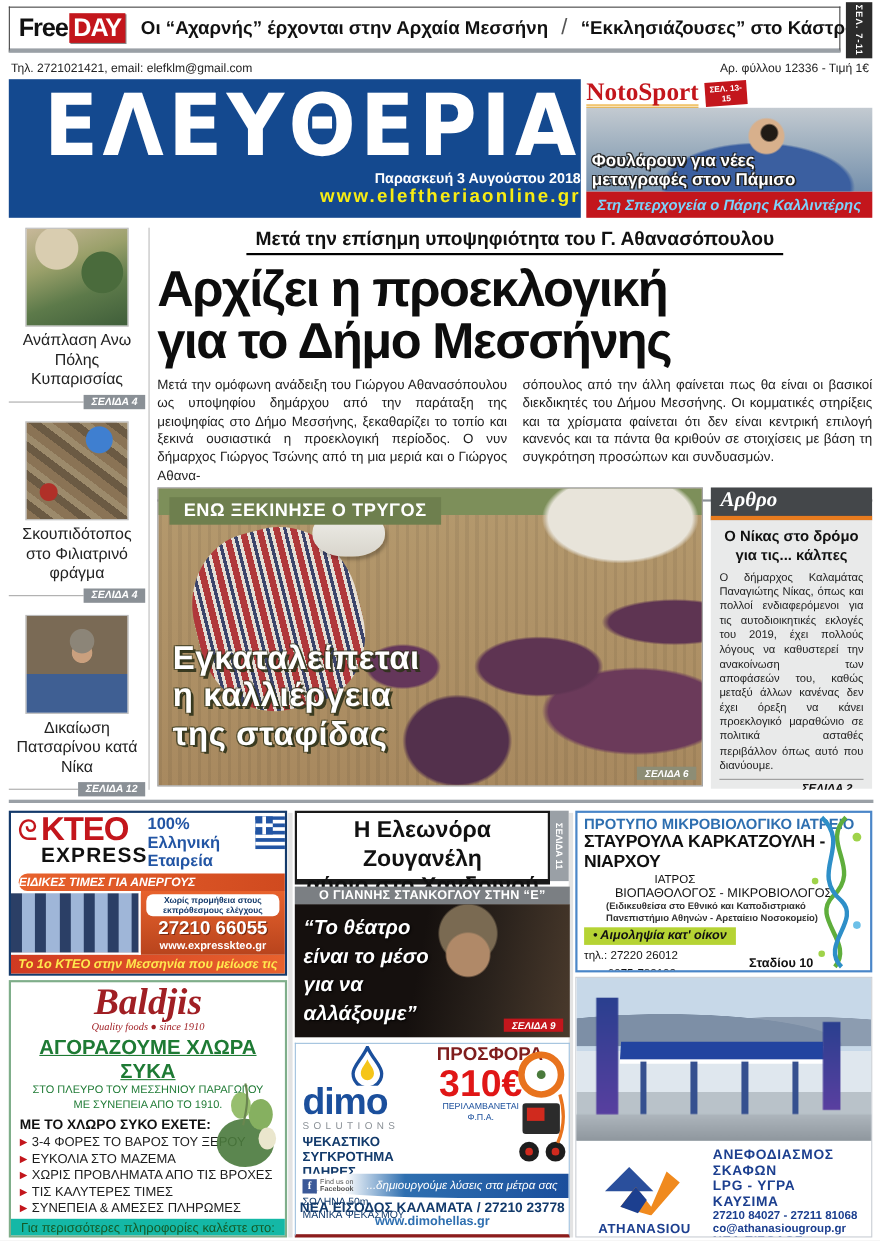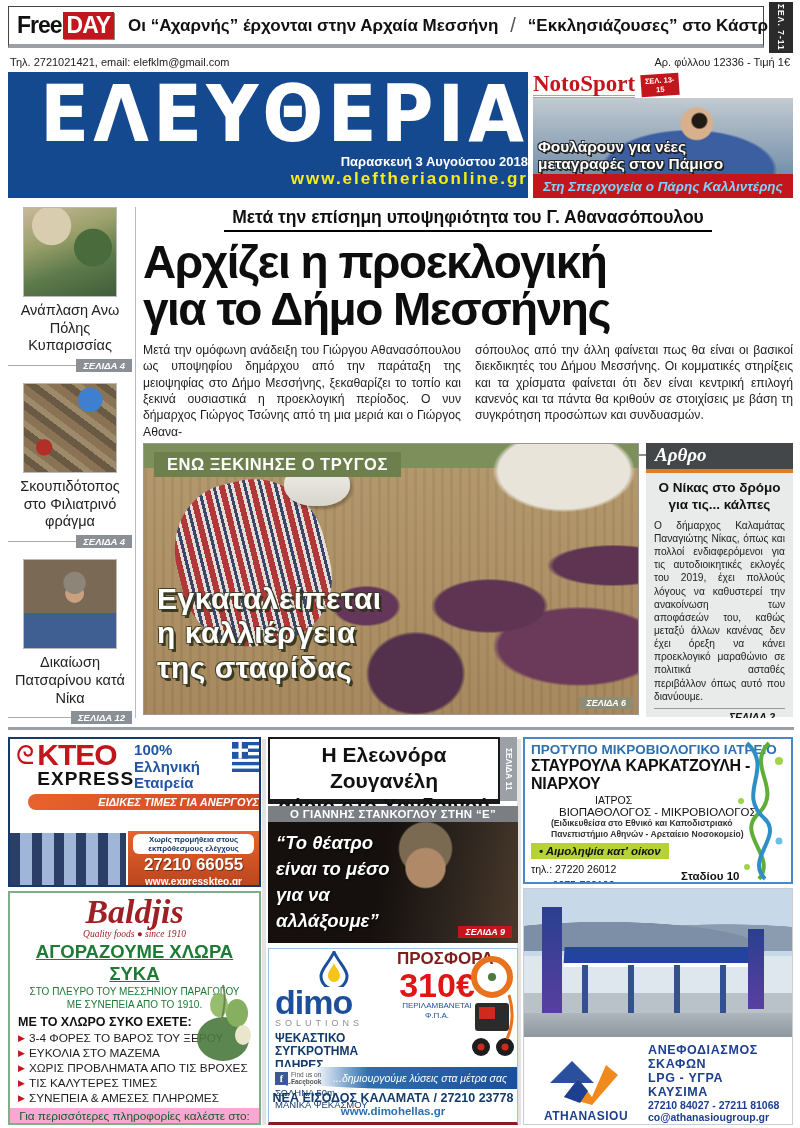--- a/index.html
+++ b/index.html
@@ -127,22 +127,22 @@
   .ad-kteo{position:absolute;left:8px;top:737px;width:253px;height:150px;border:2px solid #143a6b;box-sizing:border-box;
        background:#fff;overflow:hidden;}
   .kteo-top{display:flex;justify-content:space-between;padding:3px 6px 0;height:52px;}
   .kteo-logo{display:flex;align-items:flex-start;gap:3px;}
   .kteo-logo .sq{color:#c3161c;font-size:26px;line-height:1;}
   .kteo-red{color:#c3161c;font-size:30px;font-weight:800;line-height:.85;letter-spacing:-1px;display:block;}
   .kteo-express{color:#111;font-size:19px;font-weight:800;letter-spacing:1px;display:block;}
   .kteo-right{text-align:left;display:flex;gap:6px;}
   .kteo-claim{color:#2255a4;font-weight:800;font-size:15px;line-height:1.1;width:92px;}
   .kteo-band{background:linear-gradient(90deg,#e8622d,#d04a1f);color:#fff;font-style:italic;font-weight:bold;
-       font-size:11px;text-align:right;border-radius:9px 0 0 9px;margin-left:18px;padding:2px 0;}
-  .kteo-mid{display:flex;height:58px;background:linear-gradient(180deg,#e8622d,#b8441d);margin-top:21px;}
+       font-size:11px;text-align:left;border-radius:9px 0 0 9px;margin-left:7px;padding:2px 0;}
+  .kteo-mid{display:flex;height:58px;background:linear-gradient(180deg,#e8622d,#b8441d);}
   .kteo-building{width:47%;background:
        repeating-linear-gradient(90deg,#2b3f66 0 10px,#9fb6d8 10px 22px),
        linear-gradient(180deg,#cfe0ee,#9fb6d8);border:2px solid #fff;border-left:0;}
   .kteo-contact{width:53%;display:flex;flex-direction:column;align-items:center;justify-content:center;gap:1px;}
   .kteo-note{background:#fff;color:#143a6b;font-size:7.8px;font-weight:bold;border-radius:6px;padding:1px 4px;
        text-align:center;width:92%;box-sizing:border-box;}
   .kteo-phone{color:#fff;font-size:17px;font-weight:800;text-shadow:1px 1px 0 #7a2a10;}
   .kteo-url{color:#fff;font-size:10px;font-weight:bold;}
   .kteo-footer{background:linear-gradient(90deg,#d03a22,#e8622d);color:#ffe94e;font-weight:800;font-style:italic;
        font-size:11.5px;text-align:center;height:18px;line-height:18px;}
@@ -151,21 +151,21 @@
   .ad-baldjis{position:absolute;left:8px;top:891px;width:253px;height:234px;border:2px solid #7fae8a;box-sizing:border-box;
        background:#fff;overflow:hidden;}
   .bj-logo{text-align:center;font-family:"Liberation Serif",serif;font-style:italic;font-weight:bold;
        font-size:34px;color:#a01f24;line-height:1;margin-top:2px;}
   .bj-tag{text-align:center;font-family:"Liberation Serif",serif;font-style:italic;font-size:9.5px;color:#a01f24;}
   .bj-head{text-align:center;color:#1e7a34;font-weight:800;font-size:18.5px;text-decoration:underline;margin-top:2px;}
   .bj-sub{text-align:center;color:#1e7a34;font-size:10px;line-height:1.25;margin-top:1px;}
   .bj-listtitle{font-size:12.5px;font-weight:800;margin:4px 0 2px 8px;}
   .bj-bullet{display:flex;align-items:center;gap:4px;font-size:11.8px;margin:1px 0 1px 8px;color:#1d1d1d;}
   .bj-bullet .arrow{color:#c3161c;font-size:9px;}
-  .bj-info{background:#f9a8d4;color:#145a26;font-size:11.8px;text-align:center;margin-top:3px;padding:1px 0;}
+  .bj-info{background:#14b8a6;color:#145a26;font-size:11.8px;text-align:center;margin-top:3px;padding:1px 0;}
   .bj-phones{text-align:center;color:#c3161c;font-weight:800;font-size:14px;}
   .bj-fig{position:absolute;right:2px;top:86px;opacity:.9;}
 
   
   .ad-zoug{position:absolute;left:268px;top:737px;width:228px;height:57px;border:2px solid #1a1a1a;
        border-bottom-width:5px;background:#fff;text-align:center;font-size:21px;font-weight:800;line-height:1.22;
        padding-top:3px;box-sizing:content-box;}
   .zoug-badge{position:absolute;left:500px;top:737px;width:17px;height:64px;background:#9aa0a6;color:#fff;
        writing-mode:vertical-rl;font-size:8.5px;font-weight:bold;display:flex;align-items:center;justify-content:center;}
 

